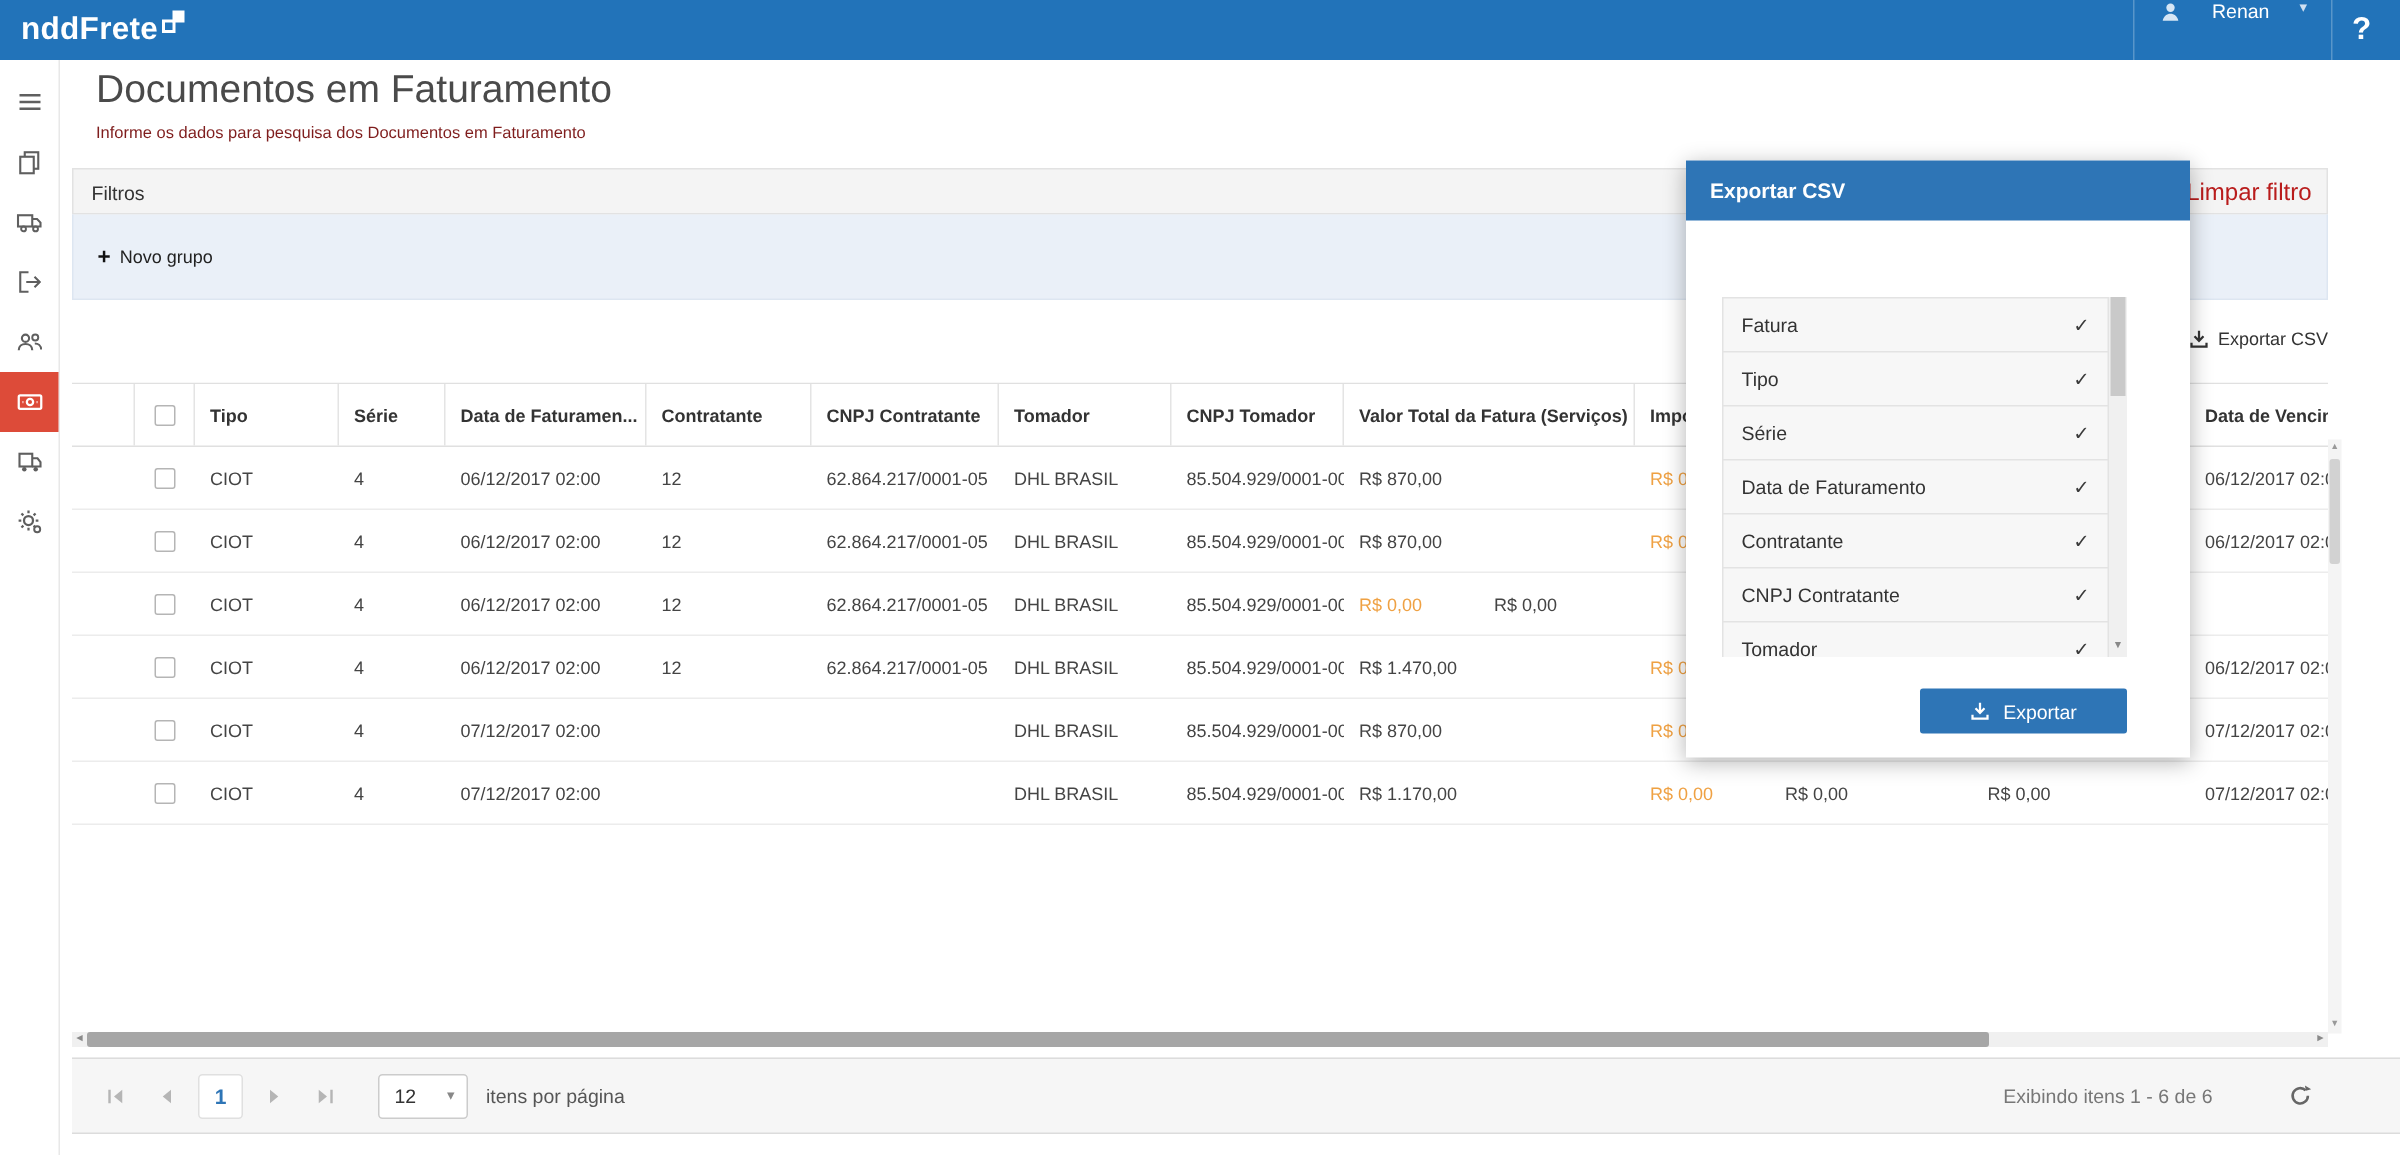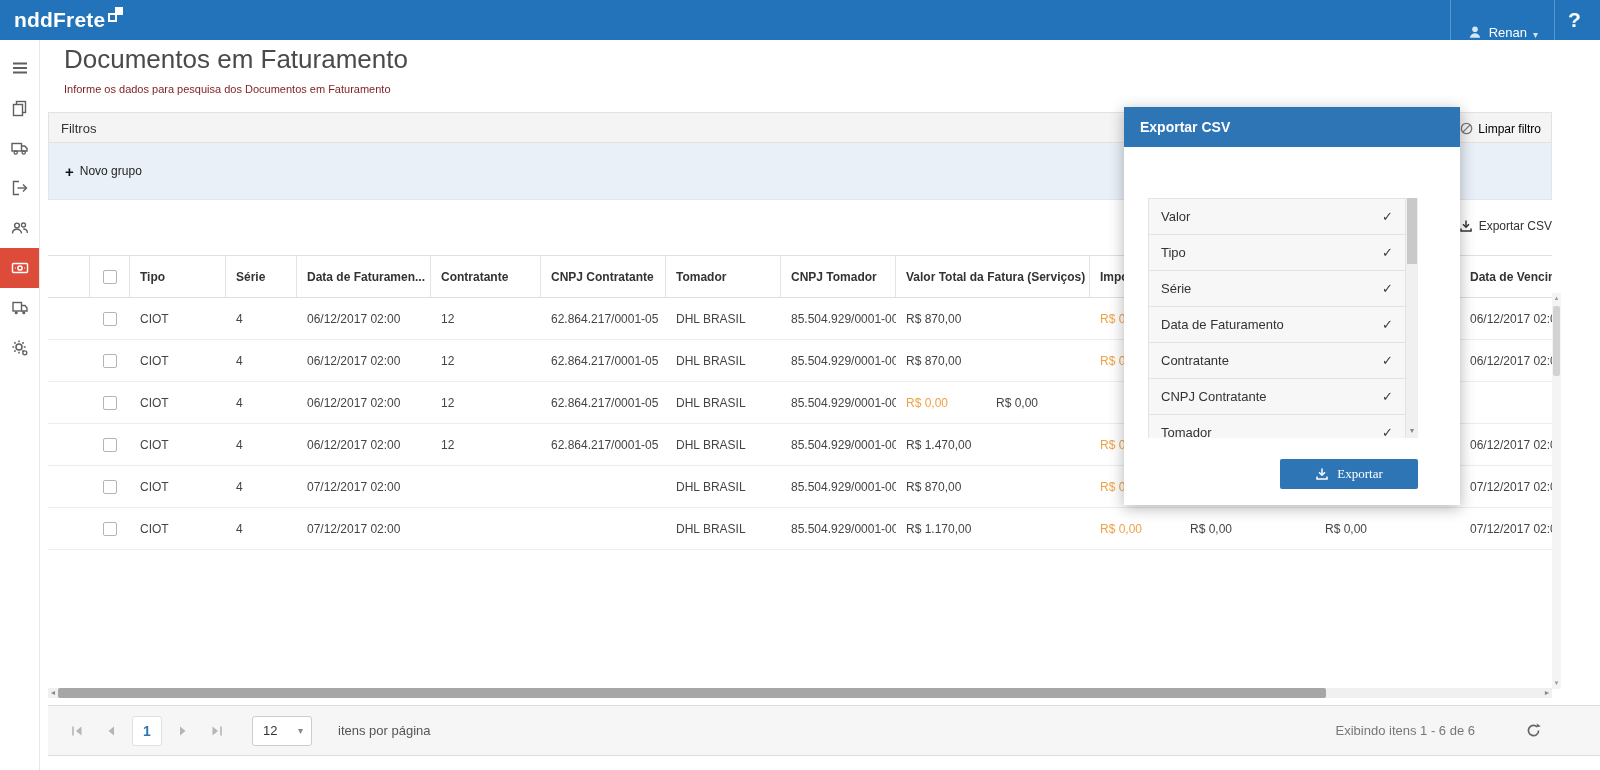--- a/index.html
+++ b/index.html
@@ -8,36 +8,36 @@
   svg{display:block}
 
   
   .topbar{position:absolute;left:0;top:0;width:1600px;height:40px;background:#2273b9;display:flex;align-items:center;justify-content:space-between;z-index:60}
   .logo{display:flex;align-items:flex-start;margin-left:14px;cursor:pointer}
   .logo-text{color:#fff;font-size:21px;font-weight:bold;letter-spacing:.2px;line-height:26px}
   .logo-squares{position:relative;width:17px;height:18px;margin-left:3px;display:inline-block}
   .logo-squares .sq1{position:absolute;left:7px;top:0;width:8px;height:8px;background:#fff}
   .logo-squares .sq2{position:absolute;left:0;top:6px;width:9px;height:9px;border:2px solid #fff}
   .topbar-right{display:flex;align-items:stretch;height:40px}
-  .user-menu{display:flex;align-items:flex-end;gap:6px;padding:0 16px;border-left:1px solid rgba(255,255,255,.25);color:#fff;font-size:13px;cursor:pointer}
+  .user-menu{display:flex;align-items:flex-start;gap:20px;padding:0 16px;border-left:1px solid rgba(255,255,255,.25);color:#fff;font-size:13px;cursor:pointer}
   .user-menu .chev{font-size:10px;color:#cfe0f2}
   .help-btn{width:40px;display:flex;align-items:center;justify-content:center;border-left:1px solid rgba(255,255,255,.25);color:#fff;font-size:21px;font-weight:bold;cursor:pointer;margin-right:6px}
 
   
   .sidebar{position:absolute;left:0;top:40px;width:40px;height:730px;background:#fff;border-right:1px solid #e8e8e8;padding-top:8px;z-index:40}
   .side-item{width:39px;height:40px;display:flex;align-items:center;justify-content:center;cursor:pointer}
   .side-item.active{background:#dd4b39}
 
   
   .page-title{position:absolute;left:64px;top:44px;font-size:26px;color:#4a4a4a;font-weight:400}
   .page-subtitle{position:absolute;left:64px;top:83px;font-size:11px;color:#7f1d1d}
 
   
   .filters-bar{position:absolute;left:48px;top:112px;width:1504px;height:31px;background:#f4f4f4;border:1px solid #e2e2e2;display:flex;align-items:center;justify-content:space-between;padding:2px 10px 0 12px;font-size:13px;color:#333}
-  .clear-filter{display:flex;align-items:flex-start;gap:5px;font-size:12px;color:#000000;cursor:pointer}
+  .clear-filter{display:flex;align-items:flex-start;gap:5px;font-size:16px;color:#b91c1c;cursor:pointer}
   .group-area{position:absolute;left:48px;top:143px;width:1504px;height:57px;background:#eaf0f8;border:1px solid #dde6f1;border-top:none;display:flex;align-items:center;padding-left:16px}
   .new-group{display:flex;align-items:center;gap:6px;font-size:12px;color:#222;cursor:pointer}
   .new-group .plus{font-weight:bold;font-size:15px;color:#111}
 
   
   .export-link{position:absolute;top:219px;left:1420px;width:132px;display:flex;align-items:center;justify-content:flex-end;gap:6px;font-size:12px;color:#333;cursor:pointer}
 
   
   .table-clip{position:absolute;left:48px;top:255px;width:1504px;height:296px;overflow:hidden}
   .table-inner{width:1560px}
@@ -61,38 +61,38 @@
   .vscroll{position:absolute;left:1552px;top:293px;width:9px;height:396px;background:#f4f4f4}
   .vscroll .thumb{position:absolute;left:1px;top:13px;width:7px;height:70px;background:#d2d2d2;border-radius:2px;cursor:pointer}
   .vscroll .arr{position:absolute;left:0;width:9px;height:11px;font-size:6px;line-height:11px;color:#999;text-align:center;cursor:pointer}
 
   
   .pager{position:absolute;left:48px;top:705px;width:1552px;height:51px;background:#f6f6f6;border-top:1px solid #dcdcdc;border-bottom:1px solid #dcdcdc;display:flex;align-items:center;padding:0 58px 0 12px}
   .pg-btn{width:34px;height:34px;display:flex;align-items:center;justify-content:center;cursor:pointer}
   .pg-num{width:30px;height:30px;margin:0 4px;display:flex;align-items:center;justify-content:center;background:#fff;border:1px solid #e0e0e0;border-radius:3px;color:#2e75b6;font-size:14px;font-weight:bold;cursor:pointer}
   .pg-size{width:60px;height:30px;margin-left:18px;background:#fff;border:1px solid #ccc;border-radius:3px;display:flex;align-items:center;justify-content:space-between;padding:0 8px 0 10px;font-size:13px;color:#333;cursor:pointer}
   .pg-size .chev{color:#888;font-size:10px}
-  .pg-label{margin-left:26px;font-size:13px;color:#555}
+  .pg-label{margin-left:12px;font-size:13px;color:#555}
   .pg-right{margin-left:auto;display:flex;align-items:center;gap:50px}
   .pg-summary{font-size:13px;color:#777}
   .refresh{cursor:pointer;display:flex}
 
   
   .modal{position:absolute;left:1124px;top:107px;width:336px;height:398px;background:#fff;box-shadow:0 3px 14px rgba(0,0,0,.3);z-index:80}
   .modal-head{height:40px;background:#2e75b6;color:#fff;font-size:14px;font-weight:bold;display:flex;align-items:center;padding-left:16px}
   .modal-prompt{margin:20px 0 13px 24px;font-size:14px;color:#222}
   .opt-list{position:absolute;left:24px;top:91px;width:270px;height:240px;overflow:hidden}
   .opts{width:258px}
   .opt{height:37px;background:#f7f7f7;border:1px solid #e3e3e3;margin-top:-1px;display:flex;align-items:center;justify-content:space-between;padding:0 12px;font-size:13px;color:#333;cursor:pointer}
   .opt:first-child{margin-top:0}
   .opt .check{color:#3a3a3a;font-weight:bold;font-size:13px}
   .opt-scroll{position:absolute;right:0;top:0;width:12px;height:240px;background:#f0f0f0}
   .opt-scroll .thumb{position:absolute;left:1px;top:0;width:10px;height:66px;background:#c9c9c9;cursor:pointer}
   .opt-scroll .down{position:absolute;left:0;bottom:0;width:12px;height:14px;font-size:7px;line-height:14px;text-align:center;color:#888;cursor:pointer}
-  .modal-export{position:absolute;right:42px;bottom:16px;width:138px;height:30px;background:#2e75b6;border:none;border-radius:2px;color:#fff;font-size:13px;display:flex;align-items:center;justify-content:center;gap:8px;cursor:pointer;font-family:Liberation Serif, serif}
+  .modal-export{position:absolute;right:42px;bottom:16px;width:138px;height:30px;background:#2e75b6;border:none;border-radius:2px;color:#fff;font-size:13px;display:flex;align-items:center;justify-content:center;gap:8px;cursor:pointer;font-family:Liberation Sans, sans-serif}
 </style>
 </head>
 <body>
 
 <div class="topbar">
   <div class="logo">
     <span class="logo-text">nddFrete</span>
     <span class="logo-squares">
         <span class="sq1"></span>
         <span class="sq2"></span>
@@ -422,21 +422,21 @@
   </div>
 </div>
 
 <div class="modal">
   <div class="modal-head">
     <span>Exportar CSV</span>
   </div>
   <div class="opt-list">
     <div class="opts">
       <div class="opt">
-        <span>Valor</span>
+        <span>Fatura</span>
         <span class="check">✓</span>
       </div>
       <div class="opt">
         <span>Tipo</span>
         <span class="check">✓</span>
       </div>
       <div class="opt">
         <span>Série</span>
         <span class="check">✓</span>
       </div>

